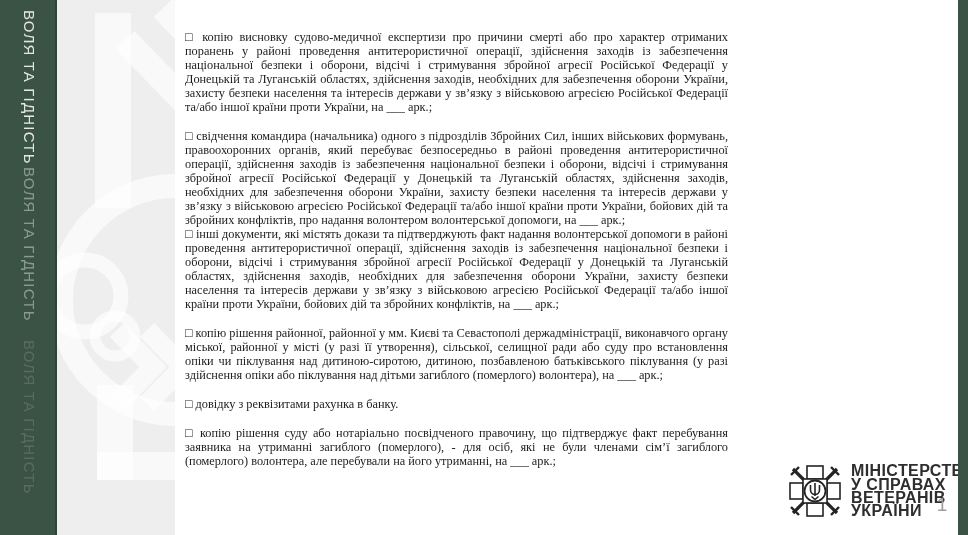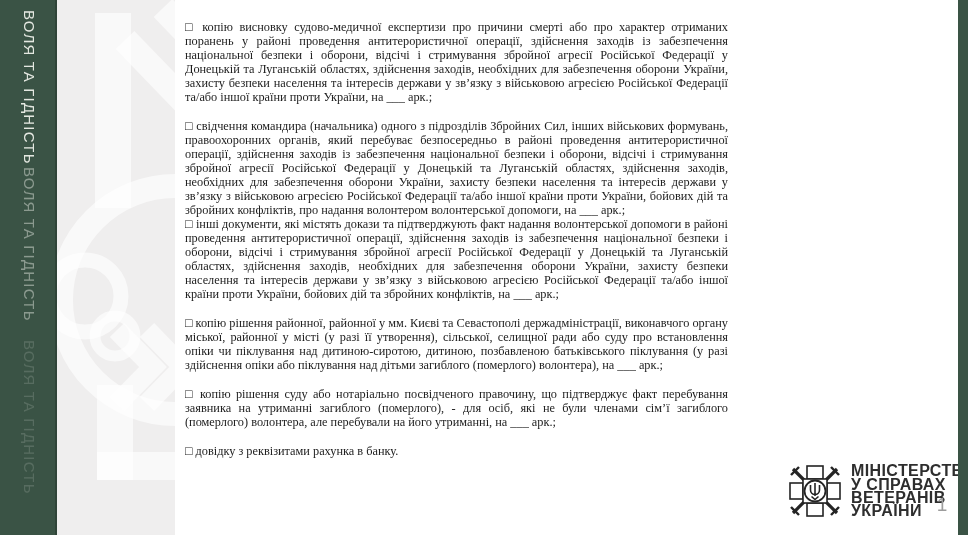--- a/index.html
+++ b/index.html
@@ -51,21 +51,21 @@
   
   .right-bar {
     position: absolute; right: 0; top: 0;
     width: 10px; height: 535px;
     background: #3a5345;
     z-index: 3;
   }
 
   
   .doc {
-    position: absolute; left: 185px; top: 20px;
+    position: absolute; left: 185px; top: 30px;
     width: 543px;
     font-family: "Liberation Serif", serif;
     font-size: 12.3px;
     line-height: 14px;
     color: #1c1c1c;
     text-align: justify;
     z-index: 2;
   }
   .doc p { margin: 0 0 15px 0; }
   .doc p.tight { margin-bottom: 0; }
@@ -121,22 +121,22 @@
     <span class="motto m3">ВОЛЯ ТА ГІДНІСТЬ</span>
   </div>
 
   <div class="right-bar"></div>
 
   <div class="doc">
     <p>□ копію висновку судово-медичної експертизи про причини смерті або про характер отриманих поранень у районі проведення антитерористичної операції, здійснення заходів із забезпечення національної безпеки і оборони, відсічі і стримування збройної агресії Російської Федерації у Донецькій та Луганській областях, здійснення заходів, необхідних для забезпечення оборони України, захисту безпеки населення та інтересів держави у зв’язку з військовою агресією Російської Федерації та/або іншої країни проти України, на ___ арк.;</p>
     <p class="tight">□ свідчення командира (начальника) одного з підрозділів Збройних Сил, інших військових формувань, правоохоронних органів, який перебуває безпосередньо в районі проведення антитерористичної операції, здійснення заходів із забезпечення національної безпеки і оборони, відсічі і стримування збройної агресії Російської Федерації у Донецькій та Луганській областях, здійснення заходів, необхідних для забезпечення оборони України, захисту безпеки населення та інтересів держави у зв’язку з військовою агресією Російської Федерації та/або іншої країни проти України, бойових дій та збройних конфліктів, про надання волонтером волонтерської допомоги, на ___ арк.;</p>
     <p>□ інші документи, які містять докази та підтверджують факт надання волонтерської допомоги в районі проведення антитерористичної операції, здійснення заходів із забезпечення національної безпеки і оборони, відсічі і стримування збройної агресії Російської Федерації у Донецькій та Луганській областях, здійснення заходів, необхідних для забезпечення оборони України, захисту безпеки населення та інтересів держави у зв’язку з військовою агресією Російської Федерації та/або іншої країни проти України, бойових дій та збройних конфліктів, на ___ арк.;</p>
     <p>□ копію рішення районної, районної у мм. Києві та Севастополі держадміністрації, виконавчого органу міської, районної у місті (у разі її утворення), сільської, селищної ради або суду про встановлення опіки чи піклування над дитиною-сиротою, дитиною, позбавленою батьківського піклування (у разі здійснення опіки або піклування над дітьми загиблого (померлого) волонтера), на ___ арк.;</p>
+    <p>□ довідку з реквізитами рахунка в банку.</p>
     <p>□ копію рішення суду або нотаріально посвідченого правочину, що підтверджує факт перебування заявника на утриманні загиблого (померлого), - для осіб, які не були членами сім’ї загиблого (померлого) волонтера, але перебували на його утриманні, на ___ арк.;</p>
-    <p>□ довідку з реквізитами рахунка в банку.</p>
   </div>
 
   <div class="footer-logo">
     <svg width="54" height="54" viewBox="0 0 54 54">
       <g stroke="#242424" fill="none">
         <line x1="5" y1="5" x2="49" y2="49" stroke-width="3.2"></line>
         <line x1="49" y1="5" x2="5" y2="49" stroke-width="3.2"></line>
         <line x1="3" y1="11" x2="11" y2="3" stroke-width="2.4"></line>
         <line x1="43" y1="3" x2="51" y2="11" stroke-width="2.4"></line>
         <line x1="3" y1="43" x2="11" y2="51" stroke-width="2.4"></line>

